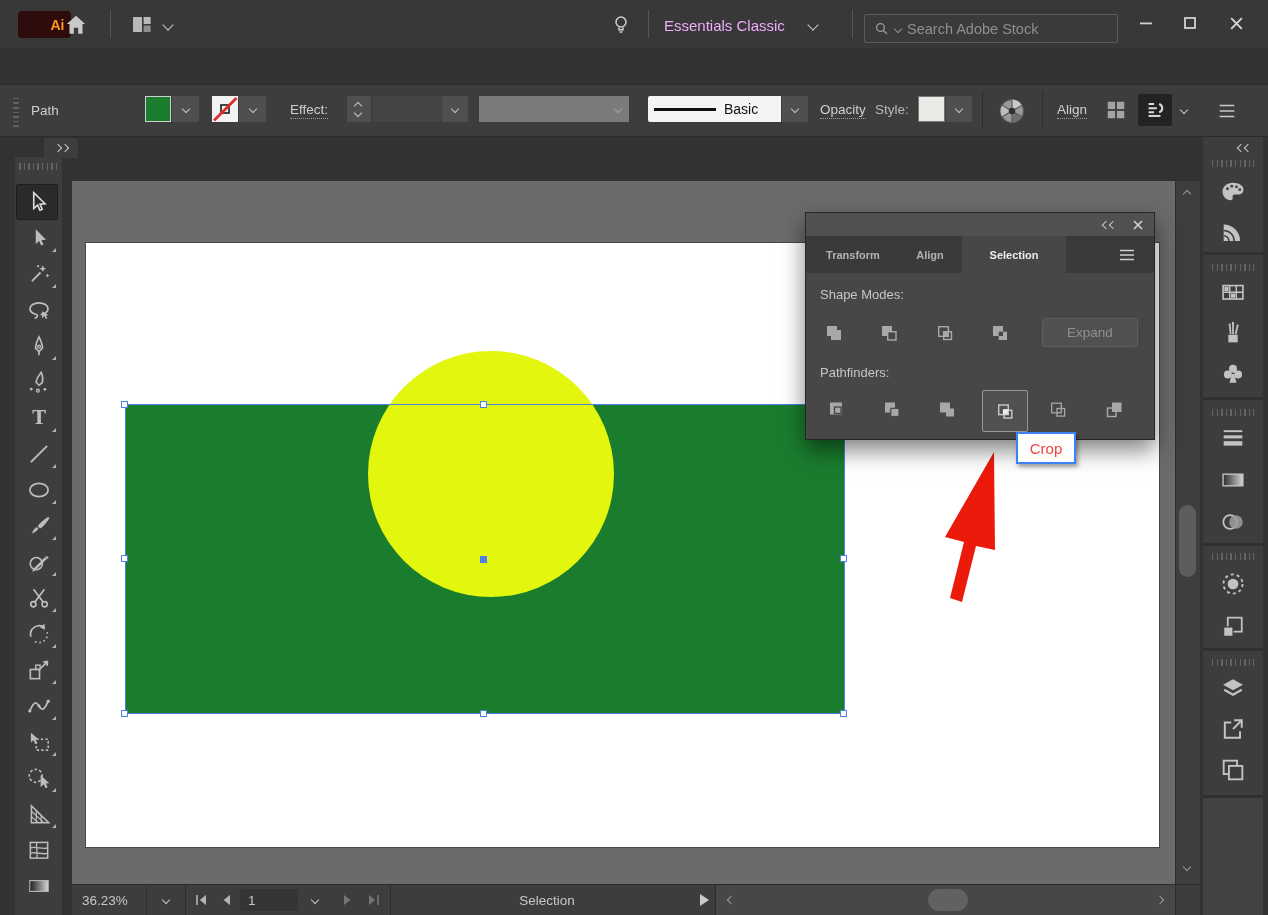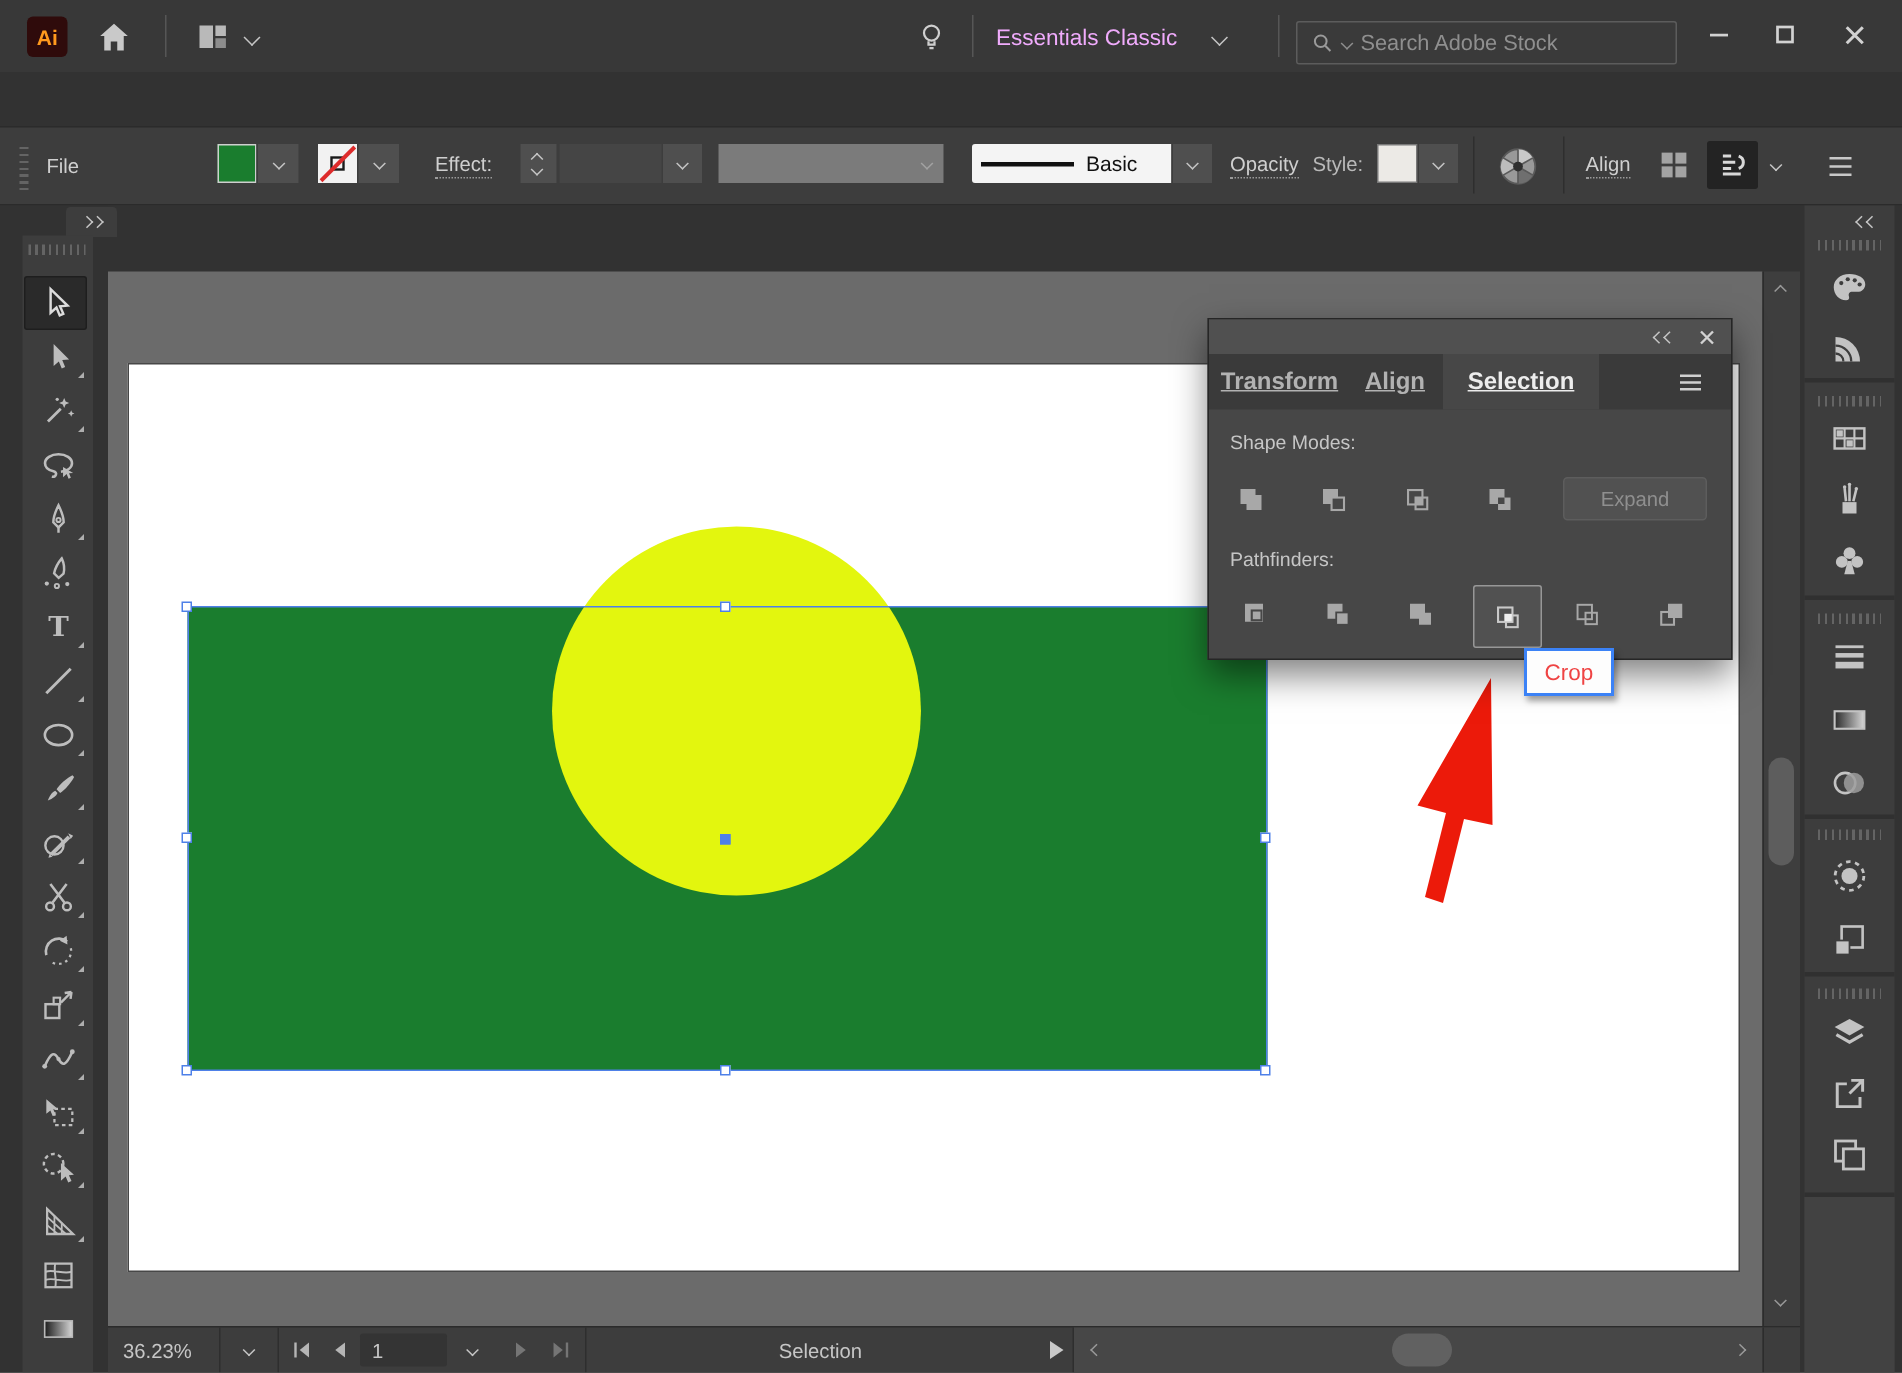--- a/index.html
+++ b/index.html
@@ -38,42 +38,42 @@
   .canvas{left:72px;top:181px;width:1103px;height:703px;background:#6b6b6b;}
   .artboard{left:85px;top:242px;width:1075px;height:606px;background:#ffffff;border:1px solid #474747;box-sizing:border-box;}
   .selline{position:absolute;background:var(--selection_blue);z-index:12;}
   .handle{position:absolute;width:7px;height:7px;background:#ffffff;border:1px solid var(--selection_blue);box-sizing:border-box;z-index:13;}
   .handle.fill{background:var(--selection_blue);}
   .pf{left:805px;top:212px;width:348px;height:226px;background:#474747;border:1px solid #262626;
       box-shadow:0 10px 22px rgba(0,0,0,.5);z-index:30;}
   .pf .hd{position:absolute;left:0;top:0;width:100%;height:23px;background:#505050;}
   .pf .tabrow{position:absolute;left:0;top:23px;width:100%;height:37px;background:#3a3a3a;}
   .pftab{position:absolute;top:0;height:37px;display:flex;align-items:center;justify-content:center;
-         font-size:16px;font-weight:bold;color:#b2b2b2;text-decoration:underline;}
+         font-size:11px;font-weight:bold;color:#b2b2b2;}
   .pftab.active{background:#474747;color:#ededed;}
   .pflabel{position:absolute;font-size:13px;color:#c6c6c6;}
   .pfbtn{position:absolute;width:30px;height:28px;display:flex;align-items:center;justify-content:center;}
   .dockcell{position:absolute;left:1211px;width:44px;height:40px;display:flex;align-items:center;justify-content:center;}
   .statusbar{left:72px;top:884px;width:1128px;height:31px;background:#3d3d3d;border-top:1px solid #2b2b2b;box-sizing:border-box;}
   .sbtext{font-size:13.5px;color:#c6c6c6;}
   .tooltip{left:1016px;top:432px;width:56px;height:28px;background:#fdfdfd;border:2px solid #3b82f6;
            box-shadow:2px 3px 4px rgba(0,0,0,.35);z-index:40;display:flex;align-items:center;justify-content:center;
            font-size:15px;color:#ef4444;}
   input.search{background:transparent;border:none;outline:none;color:#cfcfcf;font-size:14.5px;width:180px;
            font-family:"Liberation Sans",sans-serif;}
   input.search::placeholder{color:#8f8f8f;}
 </style>
 </head>
 <body>
 
 <div class="app">
 
   <div class="abs titlebar">
     <div class="abs ctr" style="left:18px;top:11px;width:27px;height:27px;background:#2f0b0b;border-radius:4px;
-                color:#ff9a1e;font-weight:bold;font-size:14px;">Ai</div>
+                color:#ff9a1e;font-weight:bold;font-size:14px;padding-left:26px;">Ai</div>
     <div class="abs ctr" style="left:60px;top:11px;width:32px;height:27px;">
       <svg width="26" height="26" viewBox="0 0 24 24">
         <path d="M12 3.5 L3.5 11 H6 V20 H10 V14.5 H14 V20 H18 V11 H20.5 Z" fill="#c9c9c9"></path>
       </svg>
     </div>
     <div class="abs vdiv" style="left:110px;top:10px;height:28px;"></div>
     <div class="abs flexc" style="left:130px;top:12px;height:26px;gap:10px;">
       <svg width="24" height="24" viewBox="0 0 24 24">
         <rect x="3" y="4" width="9" height="15" fill="#b9b9b9"></rect>
         <rect x="13.6" y="4" width="7" height="7" fill="#b9b9b9"></rect>
@@ -114,21 +114,21 @@
     <div class="abs ctr" style="left:1212px;top:0;width:48px;height:46px;">
       <svg width="15" height="15" viewBox="0 0 14 14">
           <path d="M2 2 L12 12 M12 2 L2 12" stroke="#d2d2d2" stroke-width="1.9"></path>
         </svg>
     </div>
   </div>
 
 
   <div class="abs controlbar">
     <div class="abs vgrip" style="left:13px;top:10px;height:32px;"></div>
-    <span class="abs cblabel" style="left:31px;top:18px;">File</span>
+    <span class="abs cblabel" style="left:31px;top:18px;">Path</span>
     <div class="abs" style="left:145px;top:11px;width:26px;height:26px;background:var(--artwork_green);border:1px solid #cfcfcf;box-sizing:border-box;"></div>
     <div class="abs ctr chevbox" style="left:171px;top:11px;width:27px;height:26px;">
       <span class="chv down sm"></span>
     </div>
     <div class="abs" style="left:212px;top:11px;width:26px;height:26px;">
       <svg width="26" height="26" viewBox="0 0 26 26">
         <rect x="0" y="0" width="26" height="26" fill="#f2f2f2"></rect>
         <rect x="9" y="9" width="8" height="8" fill="none" stroke="#1a1a1a" stroke-width="1.6"></rect>
         <path d="M2 24.5 L24.5 2" stroke="#dd2b2b" stroke-width="2.6"></path>
       </svg>

